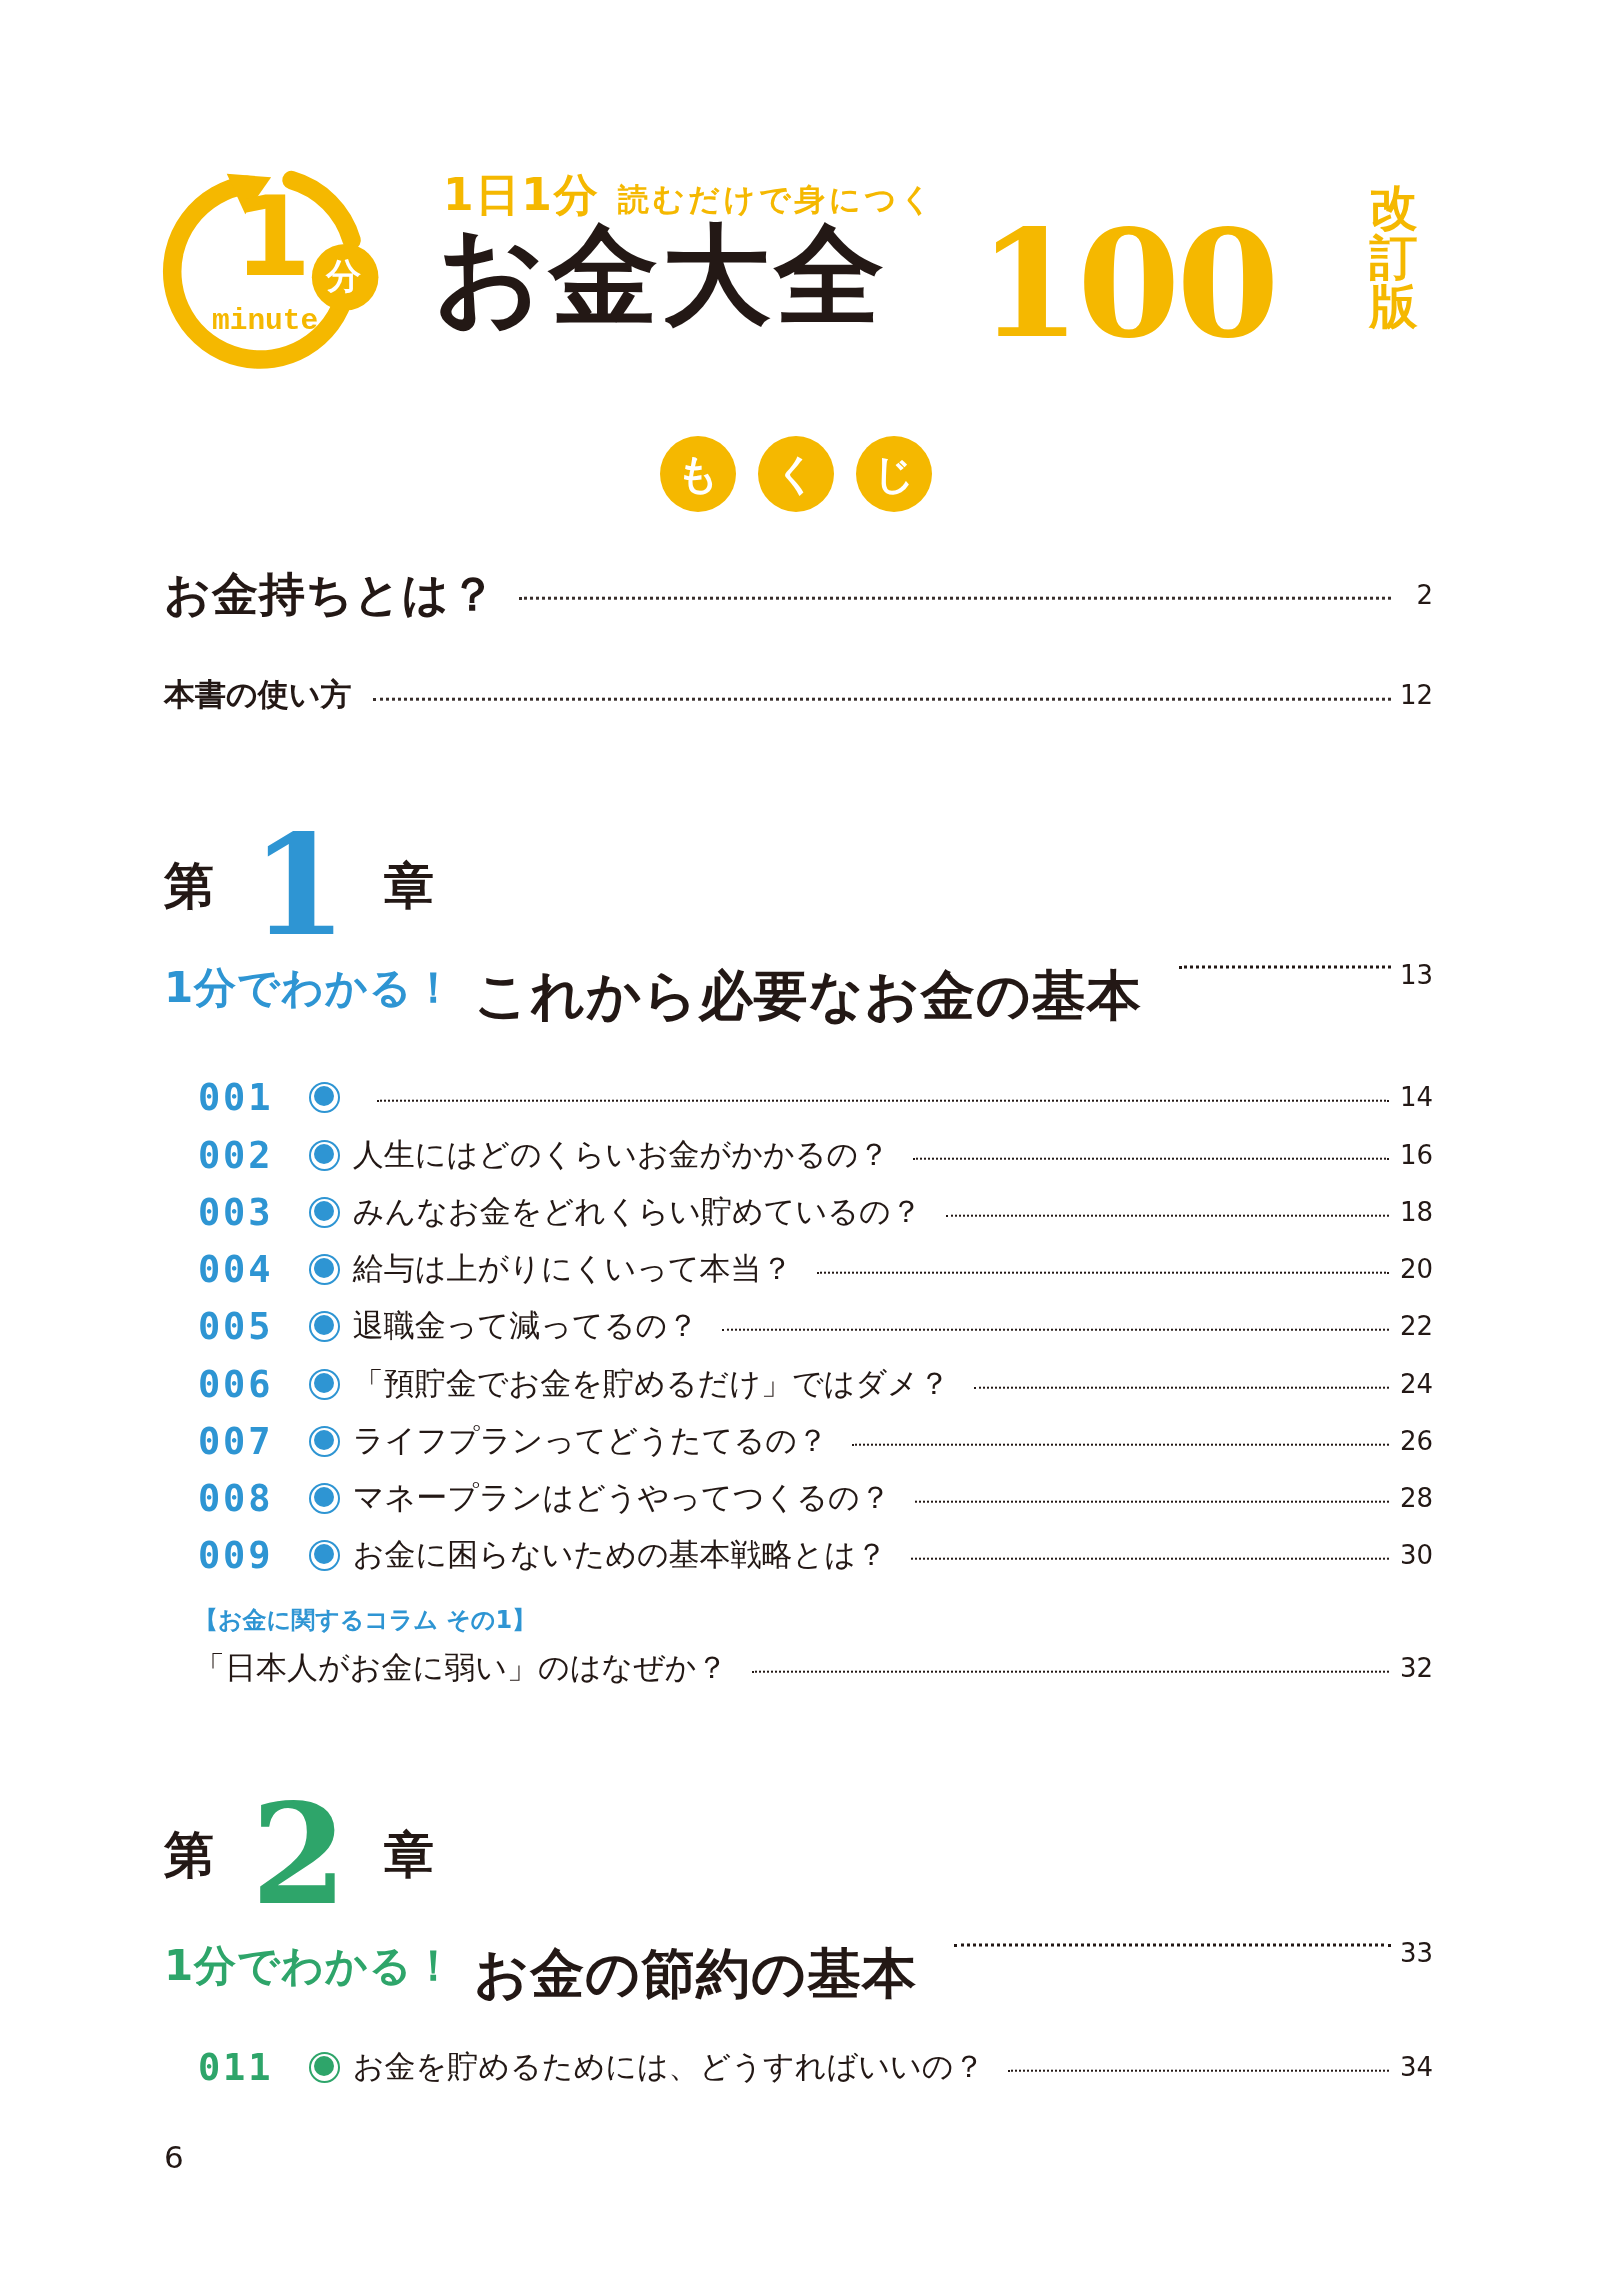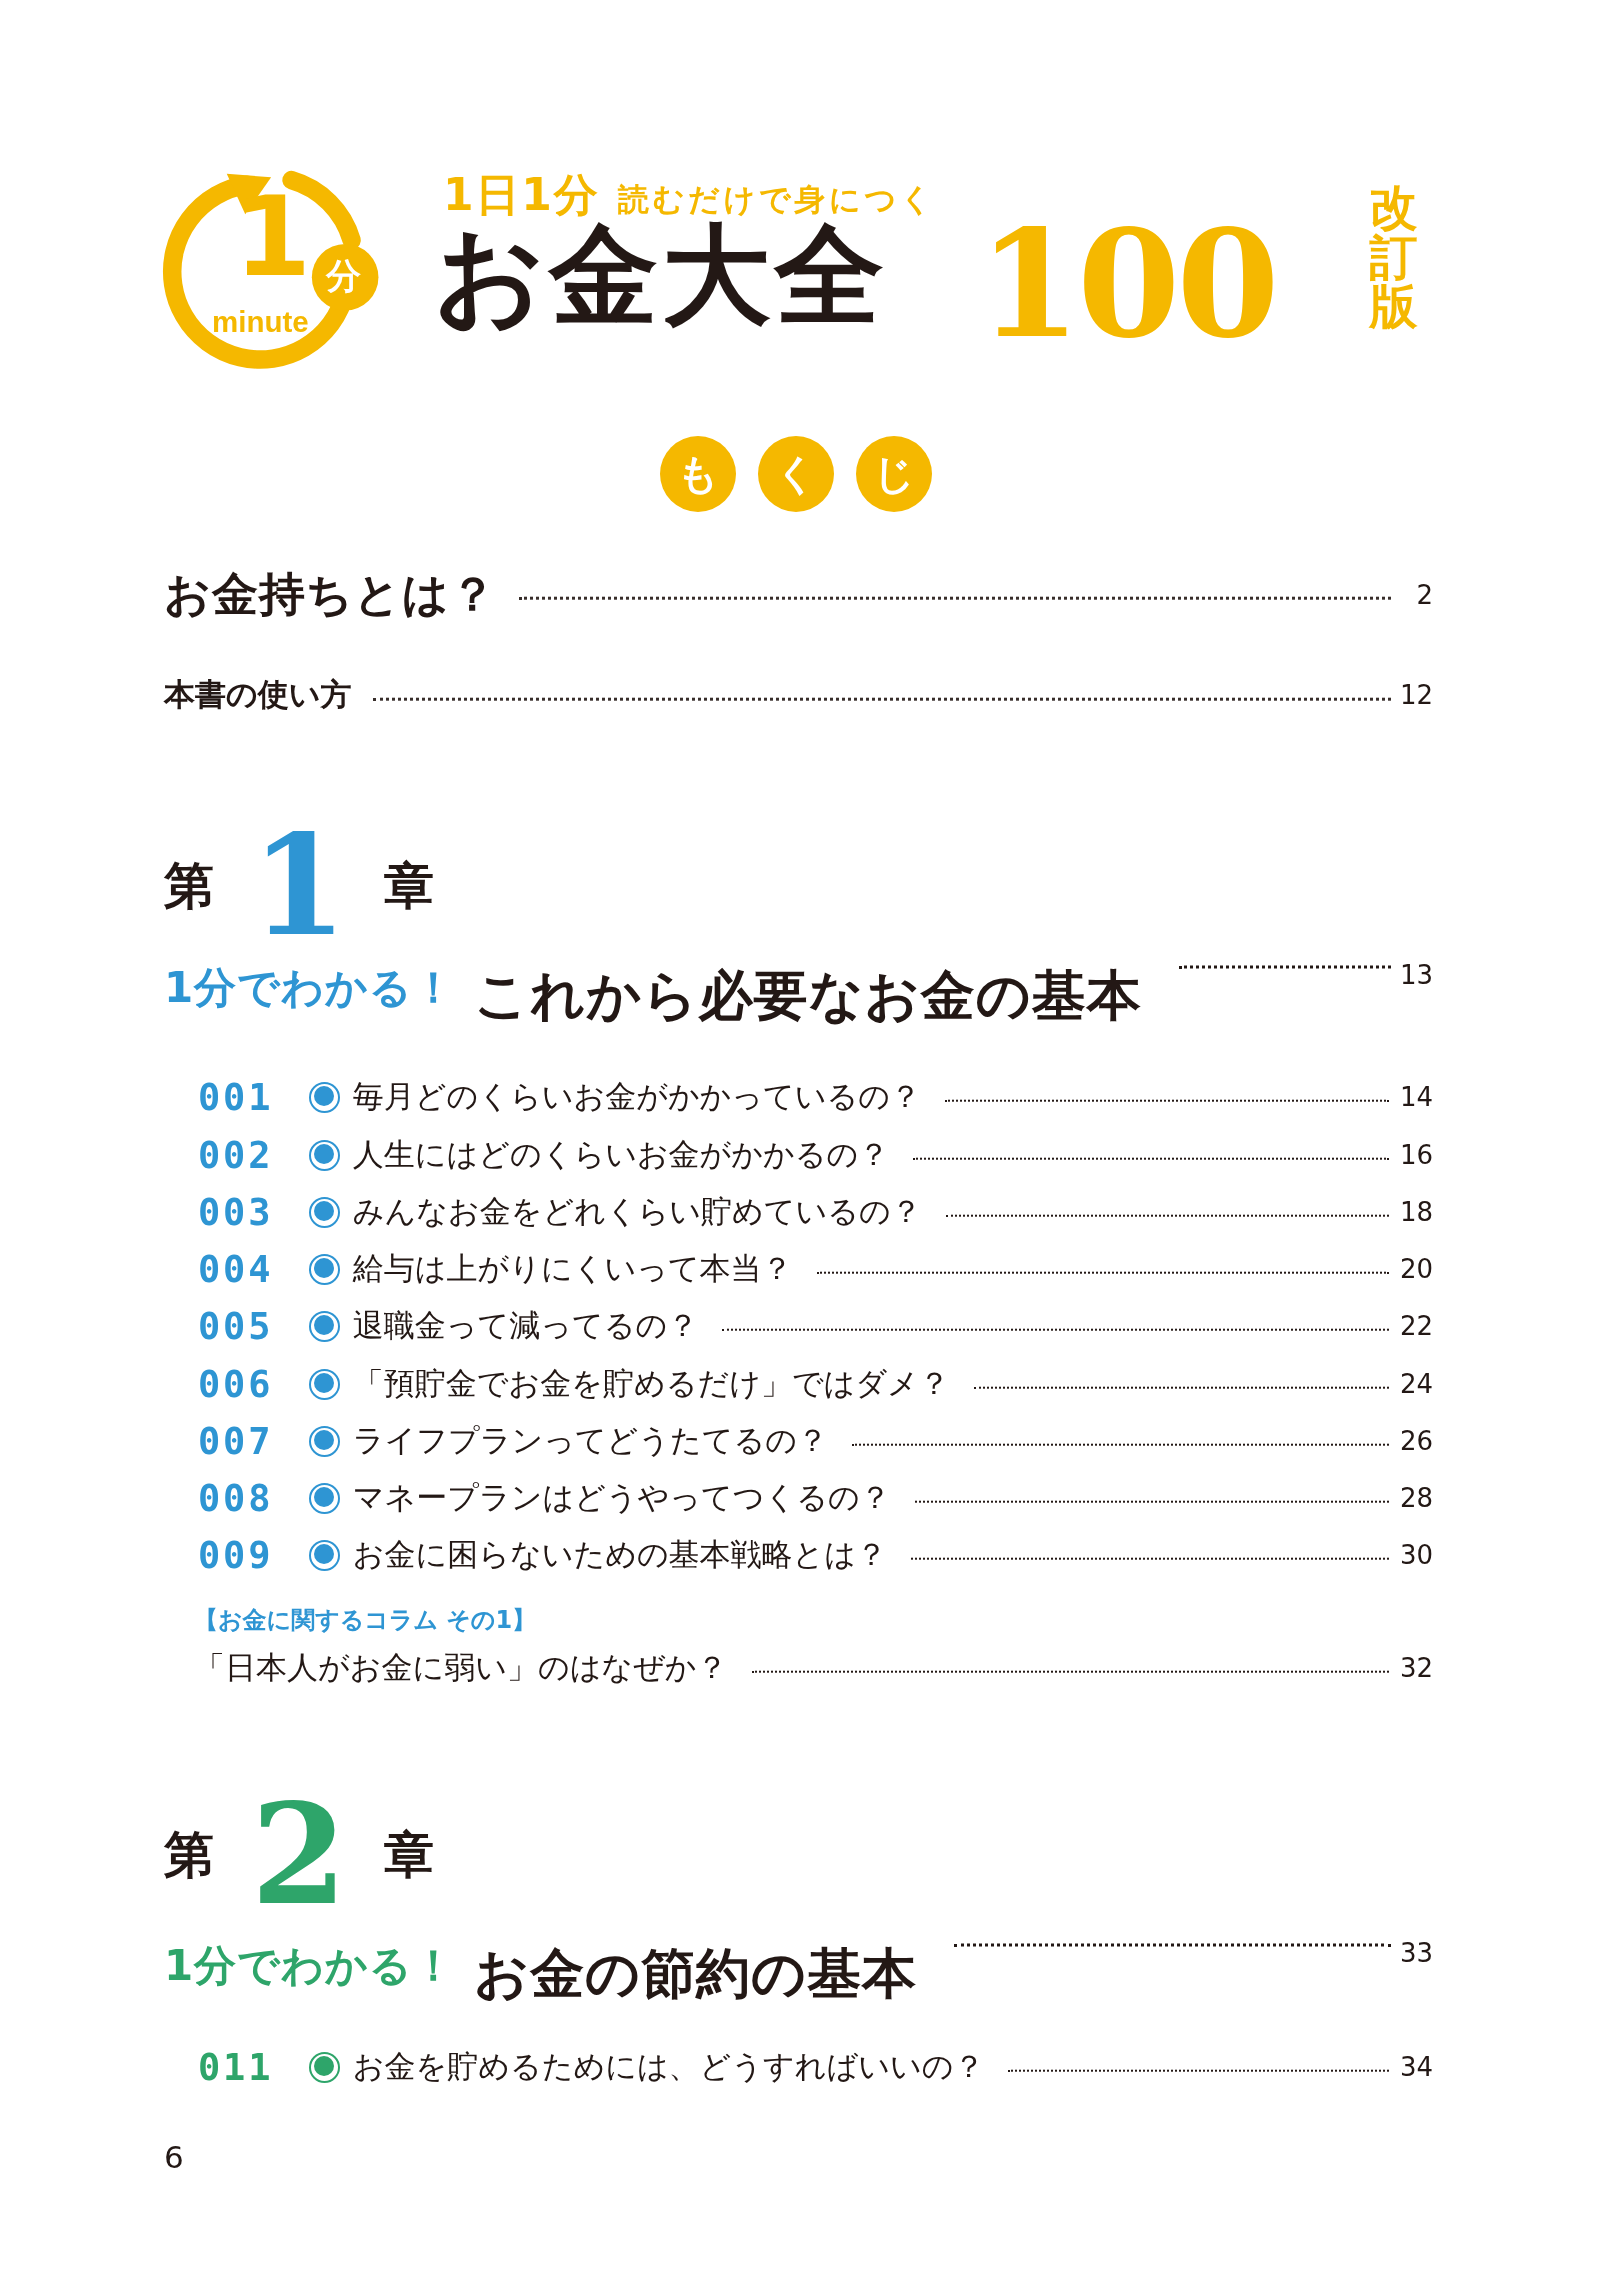--- a/index.html
+++ b/index.html
@@ -80,21 +80,21 @@
 
 <div class="logo-mark">
   <svg viewBox="0 0 240 240">
     <path d="M92 30 A95 95 0 1 0 200 110" fill="none" stroke="#f5b800" stroke-width="20" stroke-linecap="round"></path>
     <path d="M140 25 A95 95 0 0 1 205 90" fill="none" stroke="#f5b800" stroke-width="20" stroke-linecap="round"></path>
     <polygon points="70,18 118,22 90,62" fill="#f5b800"></polygon>
     <circle cx="198" cy="130" r="36" fill="#f5b800"></circle>
   </svg>
   <span style="position:absolute;left:72px;top:24px;font-size:111px;font-weight:bold;color:#f5b800;line-height:1;font-family:'DejaVu Sans',sans-serif;">1</span>
   <span style="position:absolute;left:164px;top:102px;font-size:35px;font-weight:bold;color:#ffffff;line-height:1;">分</span>
-  <span style="position:absolute;left:50px;top:150px;font-size:29.5px;font-weight:bold;color:#f5b800;line-height:1;font-family:Liberation Sans, sans-serif;">minute</span>
+  <span style="position:absolute;left:50px;top:150px;font-size:29.5px;font-weight:bold;color:#f5b800;line-height:1;font-family:Liberation Mono, monospace;">minute</span>
 </div>
 
 <div class="title-block">
   <div class="title-kicker">
     <span class="k1">1日1分</span>
     <span class="k2">読むだけで身につく</span>
   </div>
   <div class="title-main">お金大全</div>
   <div class="title-number">100</div>
   <div class="title-edition">
@@ -129,21 +129,20 @@
 <div class="ch-title ct1">
   <span class="lead">1分でわかる！</span>
   <span class="main">これから必要なお金の基本</span>
   <span class="dots"></span>
   <span class="page">13</span>
 </div>
 
 <div class="item blue" style="top:1072px">
   <span class="num">001</span>
   <span class="bullet"></span>
-  <span class="label">毎月どのくらいお金がかかっているの？</span>
   <span class="dots"></span>
   <span class="page">14</span>
 </div>
 <div class="item blue" style="top:1130px">
   <span class="num">002</span>
   <span class="bullet"></span>
   <span class="label">人生にはどのくらいお金がかかるの？</span>
   <span class="dots"></span>
   <span class="page">16</span>
 </div>

